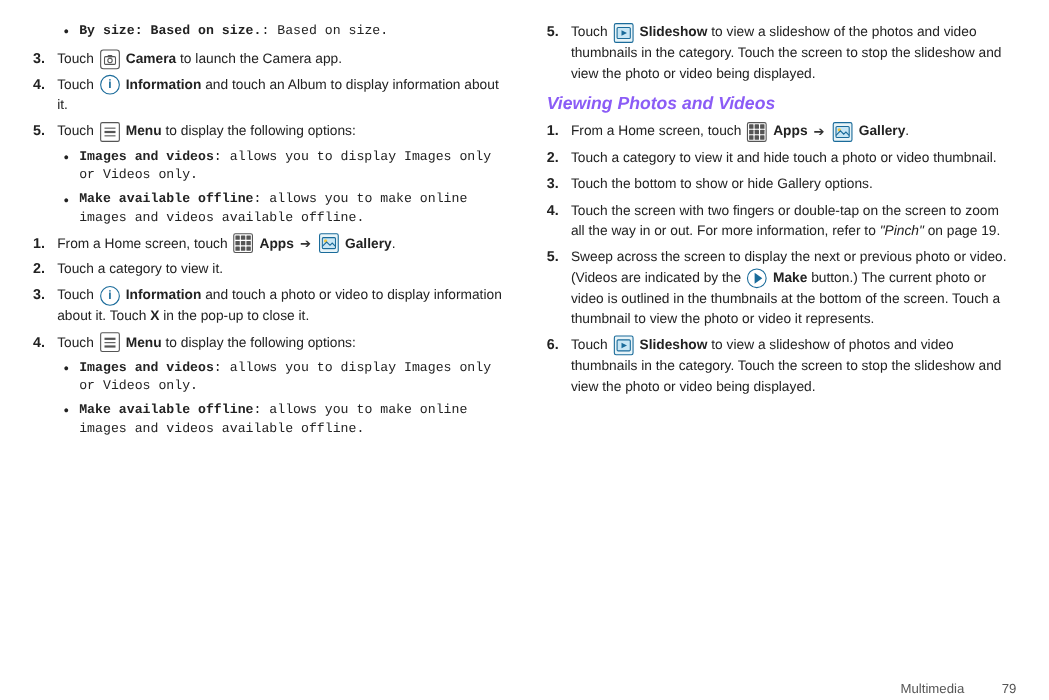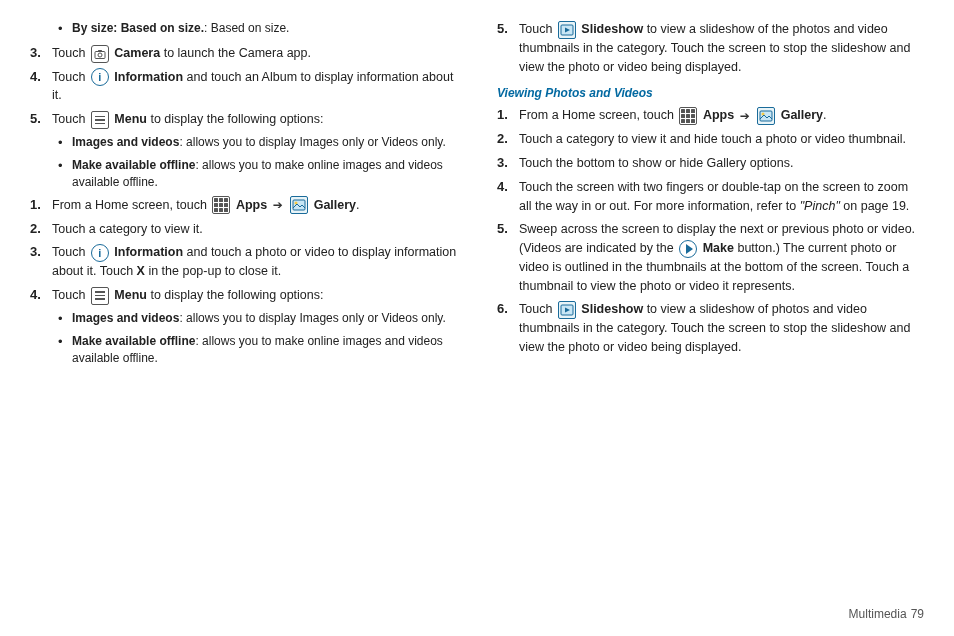--- a/index.html
+++ b/index.html
@@ -30,24 +30,24 @@
       padding-right: 20px;
       border-right: none;
     }
 
     .right-col {
       width: 460px;
       padding-left: 20px;
     }
 
     .section-title {
-      color: #0369a1;
+      color: #8b5cf6;
       font-style: italic;
       font-weight: bold;
-      font-size: 12px;
+      font-size: 16px;
       margin-bottom: 6px;
       margin-top: 6px;
     }
 
     .step {
       display: flex;
       margin-bottom: 5px;
       line-height: 1.45;
     }
 
@@ -71,20 +71,21 @@
       line-height: 1.45;
     }
 
     .bullet-dot {
       min-width: 14px;
       font-size: 13px;
     }
 
     .bullet-text {
       flex: 1;
+      font-family: Liberation Mono, monospace;
     }
 
     .bold {
       font-weight: bold;
     }
 
     .icon-camera {
       display: inline-flex;
       align-items: center;
       justify-content: center;
@@ -214,26 +215,26 @@
       font-size: 12px;
       color: #333;
     }
 
     .italic {
       font-style: italic;
     }
 
     .page-footer {
       position: absolute;
-      bottom: 15px;
+      bottom: 3px;
       right: 30px;
       font-size: 12px;
       color: #555;
       display: flex;
-      gap: 4px;
+      gap: 34px;
     }
 
     .indent-block {
       margin-left: 18px;
     }
 
     .sub-bullet {
       margin-left: 10px;
       margin-bottom: 4px;
     }

